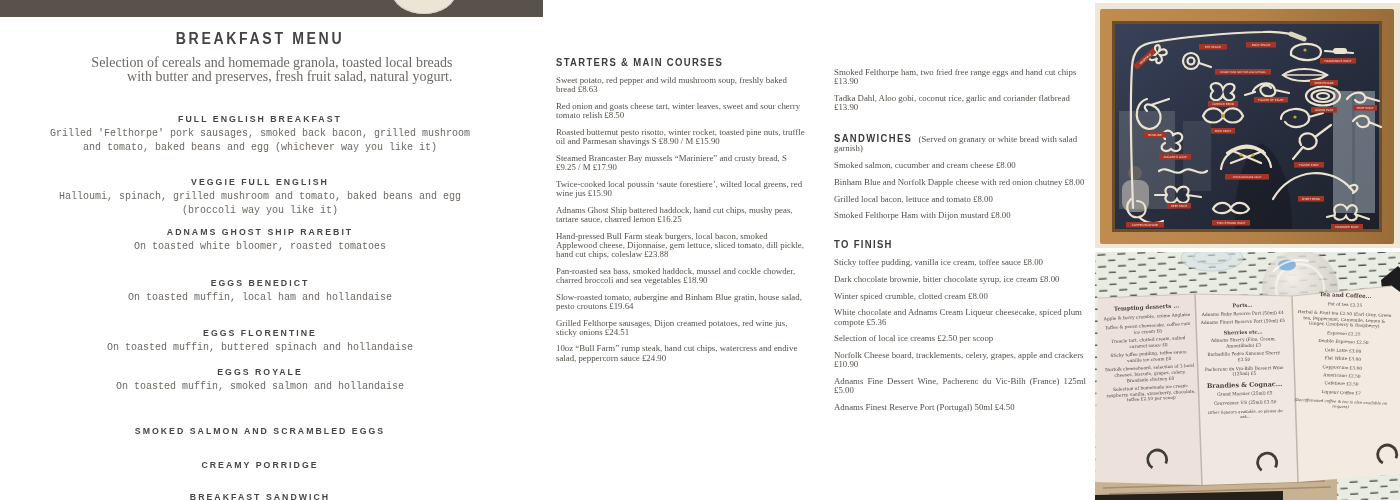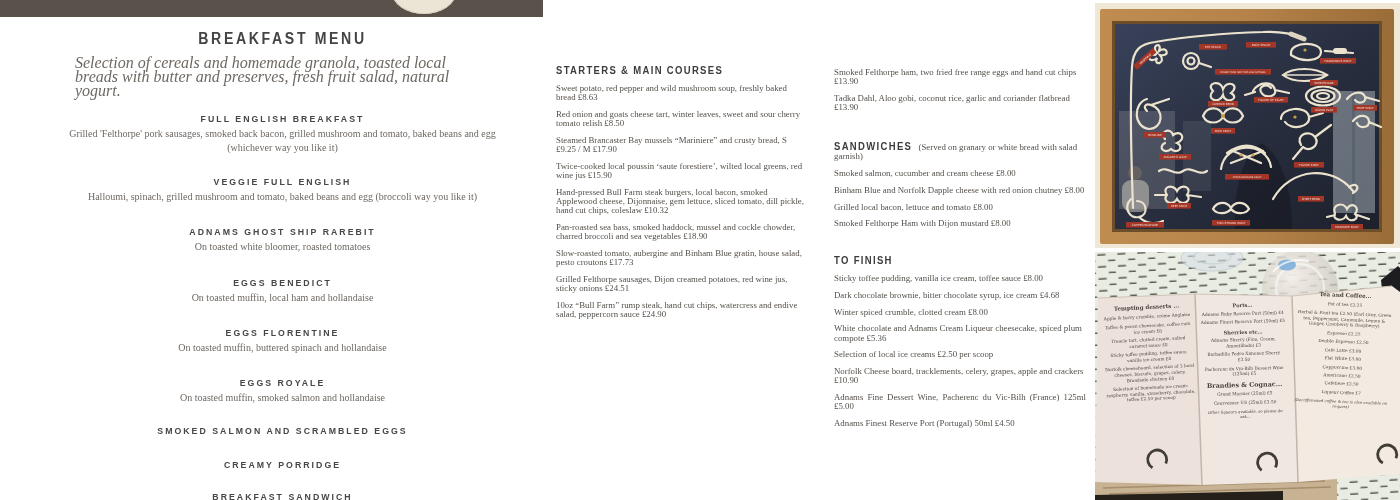--- a/index.html
+++ b/index.html
@@ -3,35 +3,35 @@
 <meta charset="utf-8">
 <style>
   html,body{margin:0;padding:0;}
   body{width:1400px;height:500px;background:#ffffff;overflow:hidden;position:relative;
        font-family:"Liberation Serif",serif;}
   .abs{position:absolute;}
   
   .topbar{left:0;top:0;width:543px;height:17px;background:#59524a;}
   .logo{left:392px;top:-30px;width:64px;height:44px;background:#ece5d6;border-radius:50%;
         box-shadow:0 0 0 1px #d8d0bf inset;overflow:hidden;}
-  .leftcol{left:0;top:0;width:520px;height:500px;padding-left:15px;}
+  .leftcol{left:0;top:0;width:520px;height:500px;}
   .btitle{position:absolute;width:100%;text-align:center;font-family:"Liberation Sans",sans-serif;
         font-weight:bold;font-size:16px;letter-spacing:3px;color:#454443;transform:scaleX(.88);}
-  .bintro{position:absolute;left:50%;transform:translateX(-50%);width:385px;text-align:left;
-        font-size:16px;line-height:14px;color:#6e6862;font-style:italic;}
+  .bintro{position:absolute;left:50%;transform:translateX(-50%);width:385px;text-align:right;
+        font-size:14px;line-height:14px;color:#6e6862;}
   .bitem{position:absolute;width:100%;text-align:center;}
   .bname{font-family:"Liberation Sans",sans-serif;font-weight:bold;font-size:9.5px;
         letter-spacing:2.2px;color:#474645;transform:scaleX(.92);}
-  .bdesc{margin:3px auto 0;width:430px;font-size:10px;line-height:14px;color:#6e6862;}
+  .bdesc{margin:3px auto 0;width:430px;font-size:10px;line-height:14px;color:#6e6862;font-family:Liberation Mono, monospace;}
   
   .mcol{font-size:8.8px;line-height:9.2px;color:#55504a;}
   .sec{font-family:"Liberation Sans",sans-serif;font-weight:bold;font-size:10px;
        letter-spacing:1.4px;color:#3d3c3b;transform:scaleX(.95);transform-origin:left center;
        display:inline-block;}
-  .secrow{margin:8px 0 8px;}
+  .secrow{margin:0 0 8px;}
   .secnote{font-size:8.8px;color:#55504a;letter-spacing:0;}
   p.mi{margin:0 0 7.5px;}
   p.mi1{margin:0 0 7.5px;white-space:nowrap;}
   .gap1{height:14px;}
   .gap2{height:12px;}
   
   .photo{overflow:hidden;}
   
   .fold{position:absolute;color:#4a423d;font-family:"DejaVu Serif",serif;text-align:center;}
   .fold .fh{font-weight:bold;font-size:5.6px;margin:0 0 3px;}
@@ -64,62 +64,64 @@
     <div class="bdesc">On toasted white bloomer, roasted tomatoes</div>
   </div>
   <div class="bitem" style="top:277px">
     <div class="bname">EGGS BENEDICT</div>
     <div class="bdesc">On toasted muffin, local ham and hollandaise</div>
   </div>
   <div class="bitem" style="top:327px">
     <div class="bname">EGGS FLORENTINE</div>
     <div class="bdesc">On toasted muffin, buttered spinach and hollandaise</div>
   </div>
-  <div class="bitem" style="top:377px">
+  <div class="bitem" style="top:366px">
     <div class="bname">EGGS ROYALE</div>
     <div class="bdesc">On toasted muffin, smoked salmon and hollandaise</div>
   </div>
   <div class="bitem" style="top:459px">
     <div class="bname">CREAMY PORRIDGE</div>
   </div>
   <div class="bitem" style="top:425px">
     <div class="bname">SMOKED SALMON AND SCRAMBLED EGGS</div>
   </div>
   <div class="bitem" style="top:491px">
     <div class="bname">BREAKFAST SANDWICH</div>
   </div>
 </div>
 
 <div class="abs mcol" style="left:556px;top:58px;width:252px;">
   <div class="secrow"><span class="sec">STARTERS &amp; MAIN COURSES</span></div>
   <p class="mi">Sweet potato, red pepper and wild mushroom soup, freshly baked bread £8.63</p>
   <p class="mi">Red onion and goats cheese tart, winter leaves, sweet and sour cherry tomato relish £8.50</p>
+  <p class="mi">Roasted butternut pesto risotto, winter rocket, toasted pine nuts, truffle oil and Parmesan shavings S £8.90 / M £15.90</p>
   <p class="mi">Steamed Brancaster Bay mussels “Mariniere” and crusty bread, S £9.25 / M £17.90</p>
   <p class="mi">Twice-cooked local poussin ‘saute forestiere’, wilted local greens, red wine jus £15.90</p>
-  <p class="mi">Hand-pressed Bull Farm steak burgers, local bacon, smoked Applewood cheese, Dijonnaise, gem lettuce, sliced tomato, dill pickle, hand cut chips, coleslaw £10.32</p>
+  <p class="mi">Adnams Ghost Ship battered haddock, hand cut chips, mushy peas, tartare sauce, charred lemon £16.25</p>
+  <p class="mi">Hand-pressed Bull Farm steak burgers, local bacon, smoked Applewood cheese, Dijonnaise, gem lettuce, sliced tomato, dill pickle, hand cut chips, coleslaw £23.88</p>
   <p class="mi">Pan-roasted sea bass, smoked haddock, mussel and cockle chowder, charred broccoli and sea vegetables £18.90</p>
-  <p class="mi">Slow-roasted tomato, aubergine and Binham Blue gratin, house salad, pesto croutons £17.73</p>
+  <p class="mi">Slow-roasted tomato, aubergine and Binham Blue gratin, house salad, pesto croutons £19.64</p>
   <p class="mi">Grilled Felthorpe sausages, Dijon creamed potatoes, red wine jus, sticky onions £24.51</p>
   <p class="mi">10oz “Bull Farm” rump steak, hand cut chips, watercress and endive salad, peppercorn sauce £24.90</p>
 </div>
 
 <div class="abs mcol" style="left:834px;top:68px;width:266px;">
   <p class="mi" style="width:252px">Smoked Felthorpe ham, two fried free range eggs and hand cut chips £13.90</p>
   <p class="mi" style="width:252px">Tadka Dahl, Aloo gobi, coconut rice, garlic and coriander flatbread £13.90</p>
   <div class="gap1"></div>
   <div class="secrow"><span class="sec">SANDWICHES</span>
     <span class="secnote">(Served on granary or white bread with salad garnish)</span></div>
   <p class="mi1">Smoked salmon, cucumber and cream cheese £8.00</p>
   <p class="mi1">Binham Blue and Norfolk Dapple cheese with red onion chutney £8.00</p>
   <p class="mi1">Grilled local bacon, lettuce and tomato £8.00</p>
   <p class="mi1">Smoked Felthorpe Ham with Dijon mustard £8.00</p>
   <div class="gap2"></div>
   <div class="secrow"><span class="sec">TO FINISH</span></div>
   <p class="mi" style="width:252px">Sticky toffee pudding, vanilla ice cream, toffee sauce £8.00</p>
-  <p class="mi" style="width:252px">Dark chocolate brownie, bitter chocolate syrup, ice cream £4.68</p>
+  <p class="mi" style="width:252px">Dark chocolate brownie, bitter chocolate syrup, ice cream £8.00</p>
   <p class="mi" style="width:252px">Winter spiced crumble, clotted cream £8.00</p>
   <p class="mi" style="width:252px">White chocolate and Adnams Cream Liqueur cheesecake, spiced plum compote £5.36</p>
   <p class="mi" style="width:252px">Selection of local ice creams £2.50 per scoop</p>
   <p class="mi" style="width:252px">Norfolk Cheese board, tracklements, celery, grapes, apple and crackers £10.90</p>
   <p class="mi" style="width:252px;text-align:justify">Adnams Fine Dessert Wine, Pacherenc du Vic-Bilh (France) 125ml £5.00</p>
   <p class="mi" style="width:252px">Adnams Finest Reserve Port (Portugal) 50ml £4.50</p>
 </div>
 
 <div class="abs photo" style="left:1095px;top:3px;width:305px;height:245px;">
 <svg width="305" height="245" viewBox="0 0 305 245">

